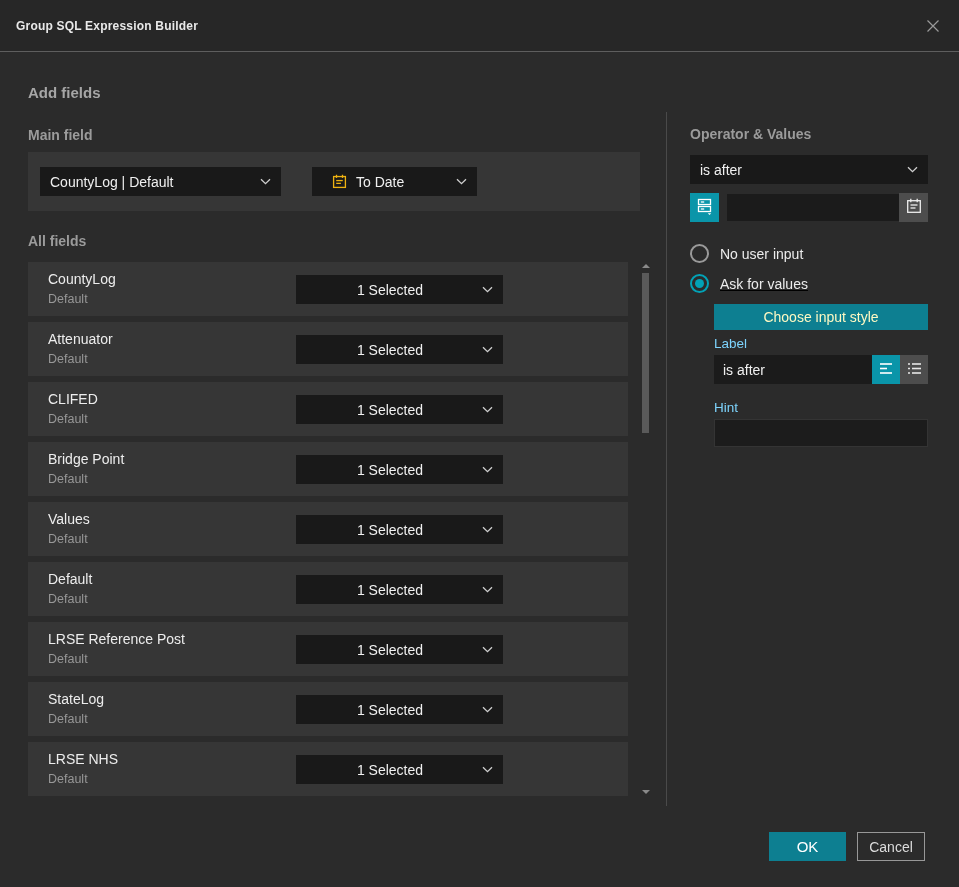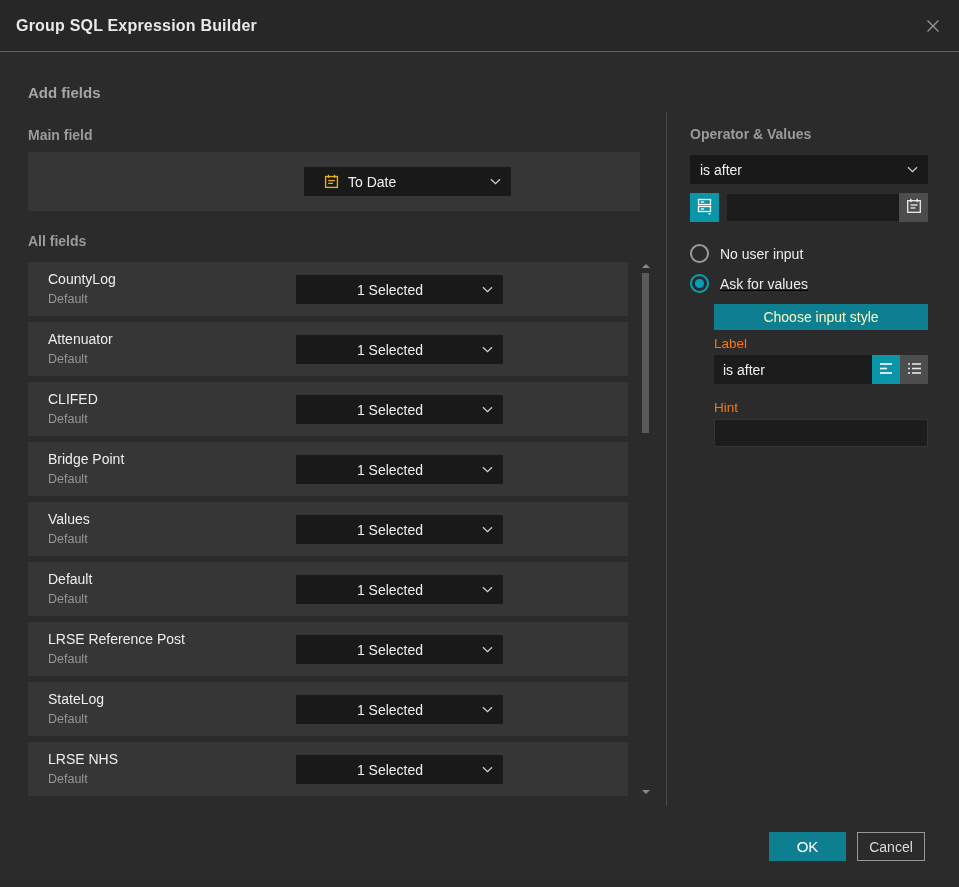--- a/index.html
+++ b/index.html
@@ -6,40 +6,40 @@
   .dialog{
     position:relative;width:959px;height:887px;background:#2b2b2b;
     font-family:"Liberation Sans",sans-serif;overflow:hidden;
   }
   
   .titlebar{
     position:absolute;top:0;left:0;right:0;height:52px;background:#272727;
     border-bottom:1px solid #5e5e5e;box-sizing:border-box;
     display:flex;align-items:center;justify-content:space-between;padding:0 16px;
   }
-  .title{color:#e9e9e9;font-size:16px;font-weight:700;letter-spacing:.2px;}
+  .title{color:#e9e9e9;font-size:12px;font-weight:700;letter-spacing:.2px;}
   .close-btn{width:20px;height:20px;display:flex;align-items:center;justify-content:center;cursor:pointer;}
 
   .h-add{position:absolute;left:28px;top:84px;color:#a6a6a6;font-size:15px;font-weight:700;}
   .h-sub{color:#9b9b9b;font-size:14px;font-weight:700;}
   .main-label{position:absolute;left:28px;top:127px;}
   .all-label{position:absolute;left:28px;top:233px;}
 
   .main-panel{position:absolute;left:28px;top:152px;width:612px;height:59px;background:#363636;}
 
   .sel{
     background:#191919;color:#f0f0f0;font-size:14px;height:29px;box-sizing:border-box;
     display:flex;align-items:center;padding:0 10px;cursor:pointer;
   }
   .sel .sel-text{flex:1;white-space:nowrap;overflow:hidden;}
   .sel .lead-ic{margin-right:9px;display:flex;align-items:center;}
   .chev{display:flex;align-items:center;margin-left:8px;}
 
   .sel-field{position:absolute;left:12px;top:15px;width:241px;}
-  .sel-date{position:absolute;left:276px;top:15px;width:207px;padding-left:20px;}
+  .sel-date{position:absolute;left:284px;top:15px;width:165px;padding-left:20px;}
 
   
   .list{position:absolute;left:28px;top:262px;width:600px;text-align:center;}
   .row{position:relative;height:54px;margin-bottom:6px;background:#363636;}
   .row-name{position:absolute;left:20px;top:9px;font-size:14px;color:#ededed;}
   .row-sub{position:absolute;left:20px;top:30px;font-size:12.5px;color:#979797;}
   .row-sel{position:absolute;left:268px;top:13px;width:207px;}
 
   
   .scrollbar{position:absolute;left:641px;top:262px;width:10px;height:538px;}
@@ -68,21 +68,21 @@
   .radio-row.checked .radio-circle::after{
     content:"";position:absolute;left:3px;top:3px;width:9px;height:9px;border-radius:50%;background:#02a2b6;
   }
   .radio-label{margin-left:11px;color:#ececec;font-size:14px;}
 
   .choose-btn{
     position:absolute;left:714px;top:304px;width:214px;height:26px;background:#0d7f91;
     color:#fef9c3;font-size:14px;border:none;cursor:pointer;display:flex;align-items:center;justify-content:center;
     font-family:"Liberation Sans",sans-serif;
   }
-  .small-label{position:absolute;color:#f97316;font-size:13.5px;}
+  .small-label{position:absolute;color:#7dd3fc;font-size:13.5px;}
   .label-label{left:714px;top:336px;}
   .hint-label{left:714px;top:400px;}
   .label-input{position:absolute;left:714px;top:355px;width:158px;height:29px;background:#1b1b1b;border:none;color:#f0f0f0;font-size:14px;padding:0 9px;box-sizing:border-box;font-family:"Liberation Sans",sans-serif;}
   .align-btn{position:absolute;left:872px;top:355px;width:28px;height:29px;}
   .listic-btn{position:absolute;left:900px;top:355px;width:28px;height:29px;}
   .hint-input{position:absolute;left:714px;top:419px;width:214px;height:28px;background:#1c1c1c;border:1px solid #343434;color:#f0f0f0;font-size:14px;padding:0 8px;box-sizing:border-box;font-family:"Liberation Sans",sans-serif;}
 
   
   .ok-btn{
     position:absolute;left:769px;top:832px;width:77px;height:29px;background:#0d7f91;border:none;
@@ -104,20 +104,28 @@
       <svg width="16" height="16" viewBox="0 0 16 16">
           <path d="M2.5 2.5l11 11M13.5 2.5l-11 11" stroke="#9a9a9a" stroke-width="1.2" fill="none"></path>
         </svg>
     </div>
   </div>
 
   <div class="h-add">Add fields</div>
   <div class="h-sub main-label">Main field</div>
 
   <div class="main-panel">
+    <div class="sel sel-field">
+      <span class="sel-text">CountyLog | Default</span>
+      <span class="chev">
+        <svg width="11" height="7" viewBox="0 0 11 7">
+            <path d="M1 1.2l4.5 4.5L10 1.2" stroke="#cfcfcf" stroke-width="1.3" fill="none"></path>
+          </svg>
+      </span>
+    </div>
     <div class="sel sel-date">
       <span class="lead-ic">
         <svg width="15" height="15" viewBox="0 0 16 16" fill="none" stroke="#eeb211" stroke-width="1.4">
           <rect x="1.7" y="2.7" width="12.6" height="11.6"></rect>
           <line x1="4.8" y1="0.8" x2="4.8" y2="4.2"></line>
             <line x1="11.2" y1="0.8" x2="11.2" y2="4.2"></line>
           <line x1="4.5" y1="7" x2="11.5" y2="7"></line>
             <line x1="4.5" y1="10" x2="9.5" y2="10"></line>
         </svg>
       </span>

